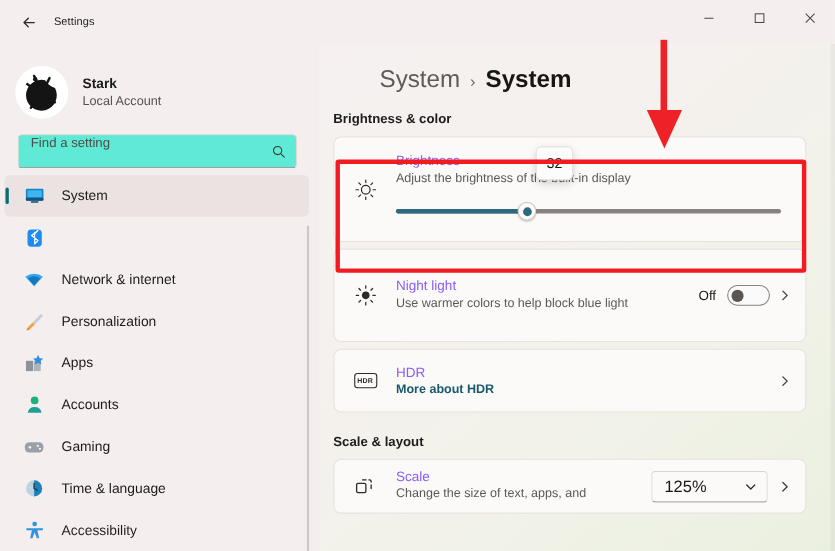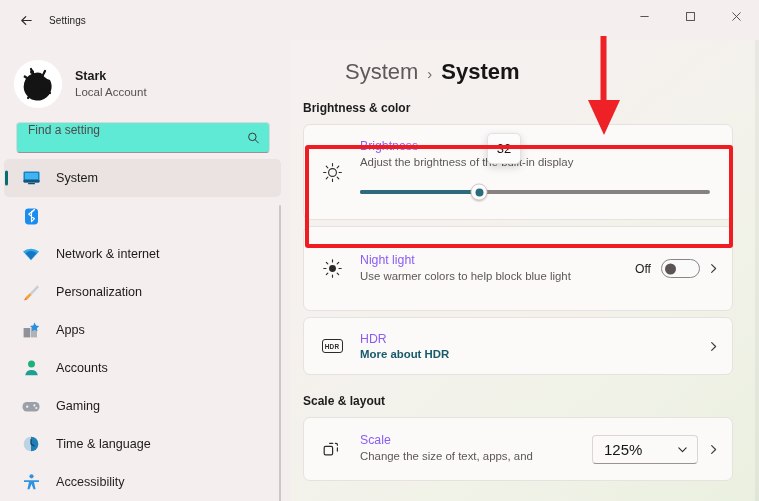--- a/index.html
+++ b/index.html
@@ -242,21 +242,21 @@
   #hdr-card { height: 58px; }
   .hdr-badge {
     width: 21px; height: 14px;
     border: 1.4px solid #2e2a2a;
     border-radius: 3px;
     display: flex; align-items: center; justify-content: center;
     font-size: 6.4px; font-weight: bold; color: #2e2a2a;
     letter-spacing: .2px;
   }
   
-  #scale-card { height: 64px; }
+  #scale-card { height: 50px; }
   .combo {
     width: 106px; height: 29px;
     background: #fbfaf9;
     border: 1px solid #dcd5d3;
     border-bottom: 1.4px solid #9b9392;
     border-radius: 4px;
     display: flex; align-items: center; justify-content: space-between;
     padding: 0 9px 0 11px;
     margin-right: 4px;
     flex: none;

